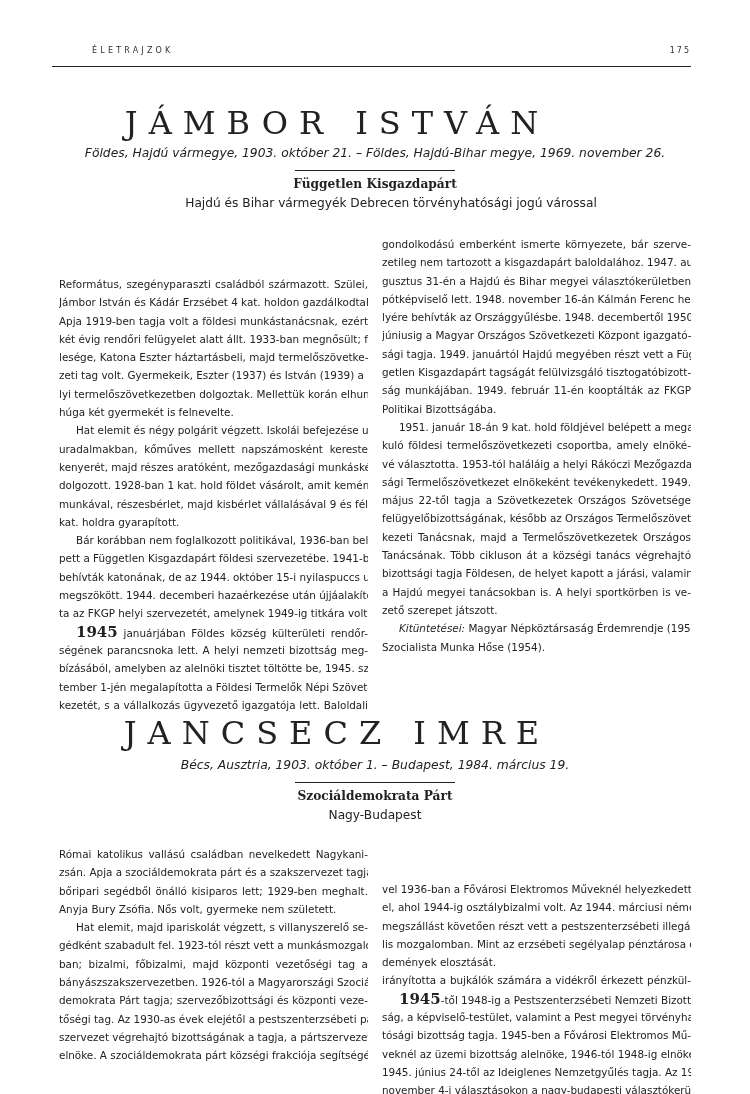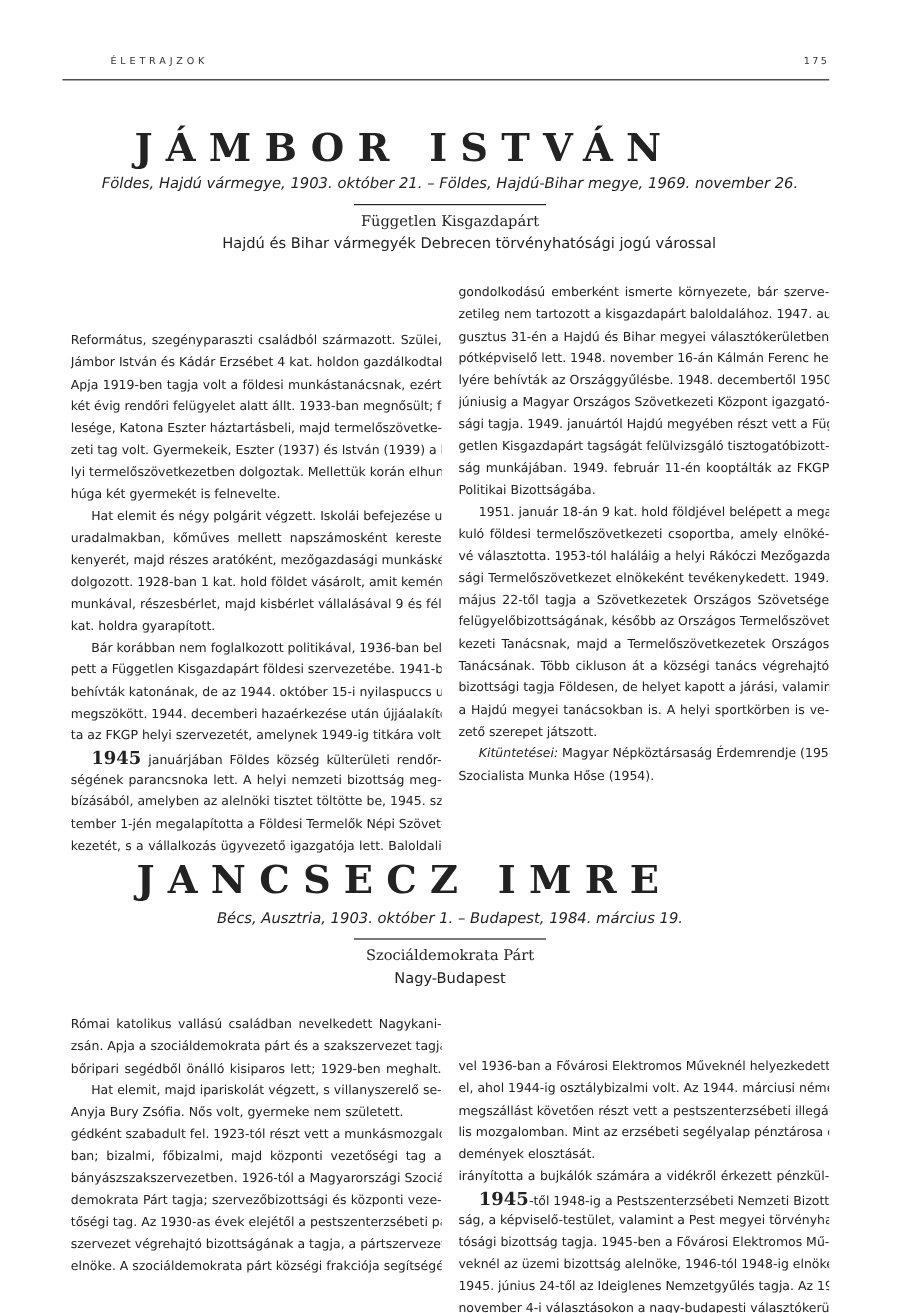--- a/index.html
+++ b/index.html
@@ -1,23 +1,23 @@
 <!DOCTYPE html>
 <html><head>
 <meta charset="utf-8">
 <style>
   html, body { margin:0; padding:0; background:#fff; }
   body { width:750px; height:1094px; position:relative; overflow:hidden; color:#222; font-family:"DejaVu Sans", sans-serif; }
   .running-head { position:absolute; left:52px; top:40px; width:639px; height:26px; border-bottom:1px solid #222; }
   .rh-left { position:absolute; left:0; top:6px; font-size:8px; letter-spacing:3.2px; color:#333;padding-left:40px; }
   .rh-right { position:absolute; right:0; top:6px; font-size:8px; letter-spacing:2px; color:#333; }
-  .entry-title { position:absolute; left:0; width:674px; text-align:center; font-family:"DejaVu Serif", serif; font-size:32px; letter-spacing:11px; color:#222; font-weight:bold; }
+  .entry-title { position:absolute; left:0; width:674px; text-align:center; font-family:"DejaVu Serif", serif; font-size:32px; letter-spacing:11px; color:#222; font-weight:normal; }
   .entry-dates { position:absolute; left:0; width:750px; text-align:center; font-size:12.3px; color:#222;font-style:italic; }
   .rule { position:absolute; left:295px; width:160px; border-top:1px solid #222; height:0; }
-  .party { position:absolute; left:0; width:750px; text-align:center; font-family:"DejaVu Serif", serif; font-weight:normal; font-size:12.2px; color:#222; }
+  .party { position:absolute; left:0; width:750px; text-align:center; font-family:"DejaVu Serif", serif; font-weight:bold; font-size:12.2px; color:#222; }
   .constituency { position:absolute; left:0; width:750px; text-align:center; font-size:12.2px; color:#222; }
   .col { position:absolute; width:309px; font-size:10.4px; line-height:18.3px; color:#222; }
   .line { display:block; white-space:nowrap; text-align:justify; text-align-last:justify; height:18.3px; overflow:hidden; }
   .line.last { text-align-last:left; }
   .line.ind { padding-left:17px; }
   .line.right { text-align:right; text-align-last:right; }
   .bigyear { font-family:"DejaVu Serif", serif; font-weight:bold; font-size:15px; }
   .ital { font-style:italic; }
 </style>
 </head>
@@ -93,22 +93,22 @@
   <div class="entry-title" style="top:714px;">JANCSECZ IMRE</div>
   <div class="entry-dates" style="top:758px;">Bécs, Ausztria, 1903. október 1. – Budapest, 1984. március 19.</div>
   <div class="rule" style="top:782px;"></div>
   <div class="party" style="top:789px;">Szociáldemokrata Párt</div>
   <div class="constituency" style="top:808px;">Nagy-Budapest</div>
 
   <div class="col" style="left:59px; top:845px;">
     <span class="line">Római katolikus vallású családban nevelkedett Nagykani-</span>
     <span class="line">zsán. Apja a szociáldemokrata párt és a szakszervezet tagja,</span>
     <span class="line">bőripari segédből önálló kisiparos lett; 1929-ben meghalt.</span>
+    <span class="line last">Anyja Bury Zsófia. Nős volt, gyermeke nem született.</span>
     <span class="line ind">Hat elemit, majd ipariskolát végzett, s villanyszerelő se-</span>
-    <span class="line last">Anyja Bury Zsófia. Nős volt, gyermeke nem született.</span>
     <span class="line">gédként szabadult fel. 1923-tól részt vett a munkásmozgalom-</span>
     <span class="line">ban; bizalmi, főbizalmi, majd központi vezetőségi tag a</span>
     <span class="line">bányászszakszervezetben. 1926-tól a Magyarországi Szociál-</span>
     <span class="line">demokrata Párt tagja; szervezőbizottsági és központi veze-</span>
     <span class="line">tőségi tag. Az 1930-as évek elejétől a pestszenterzsébeti párt-</span>
     <span class="line">szervezet végrehajtó bizottságának a tagja, a pártszervezet</span>
     <span class="line">elnöke. A szociáldemokrata párt községi frakciója segítségé-</span>
   </div>
 
   <div class="col" style="left:382px; top:856px;margin-top:24px;">

